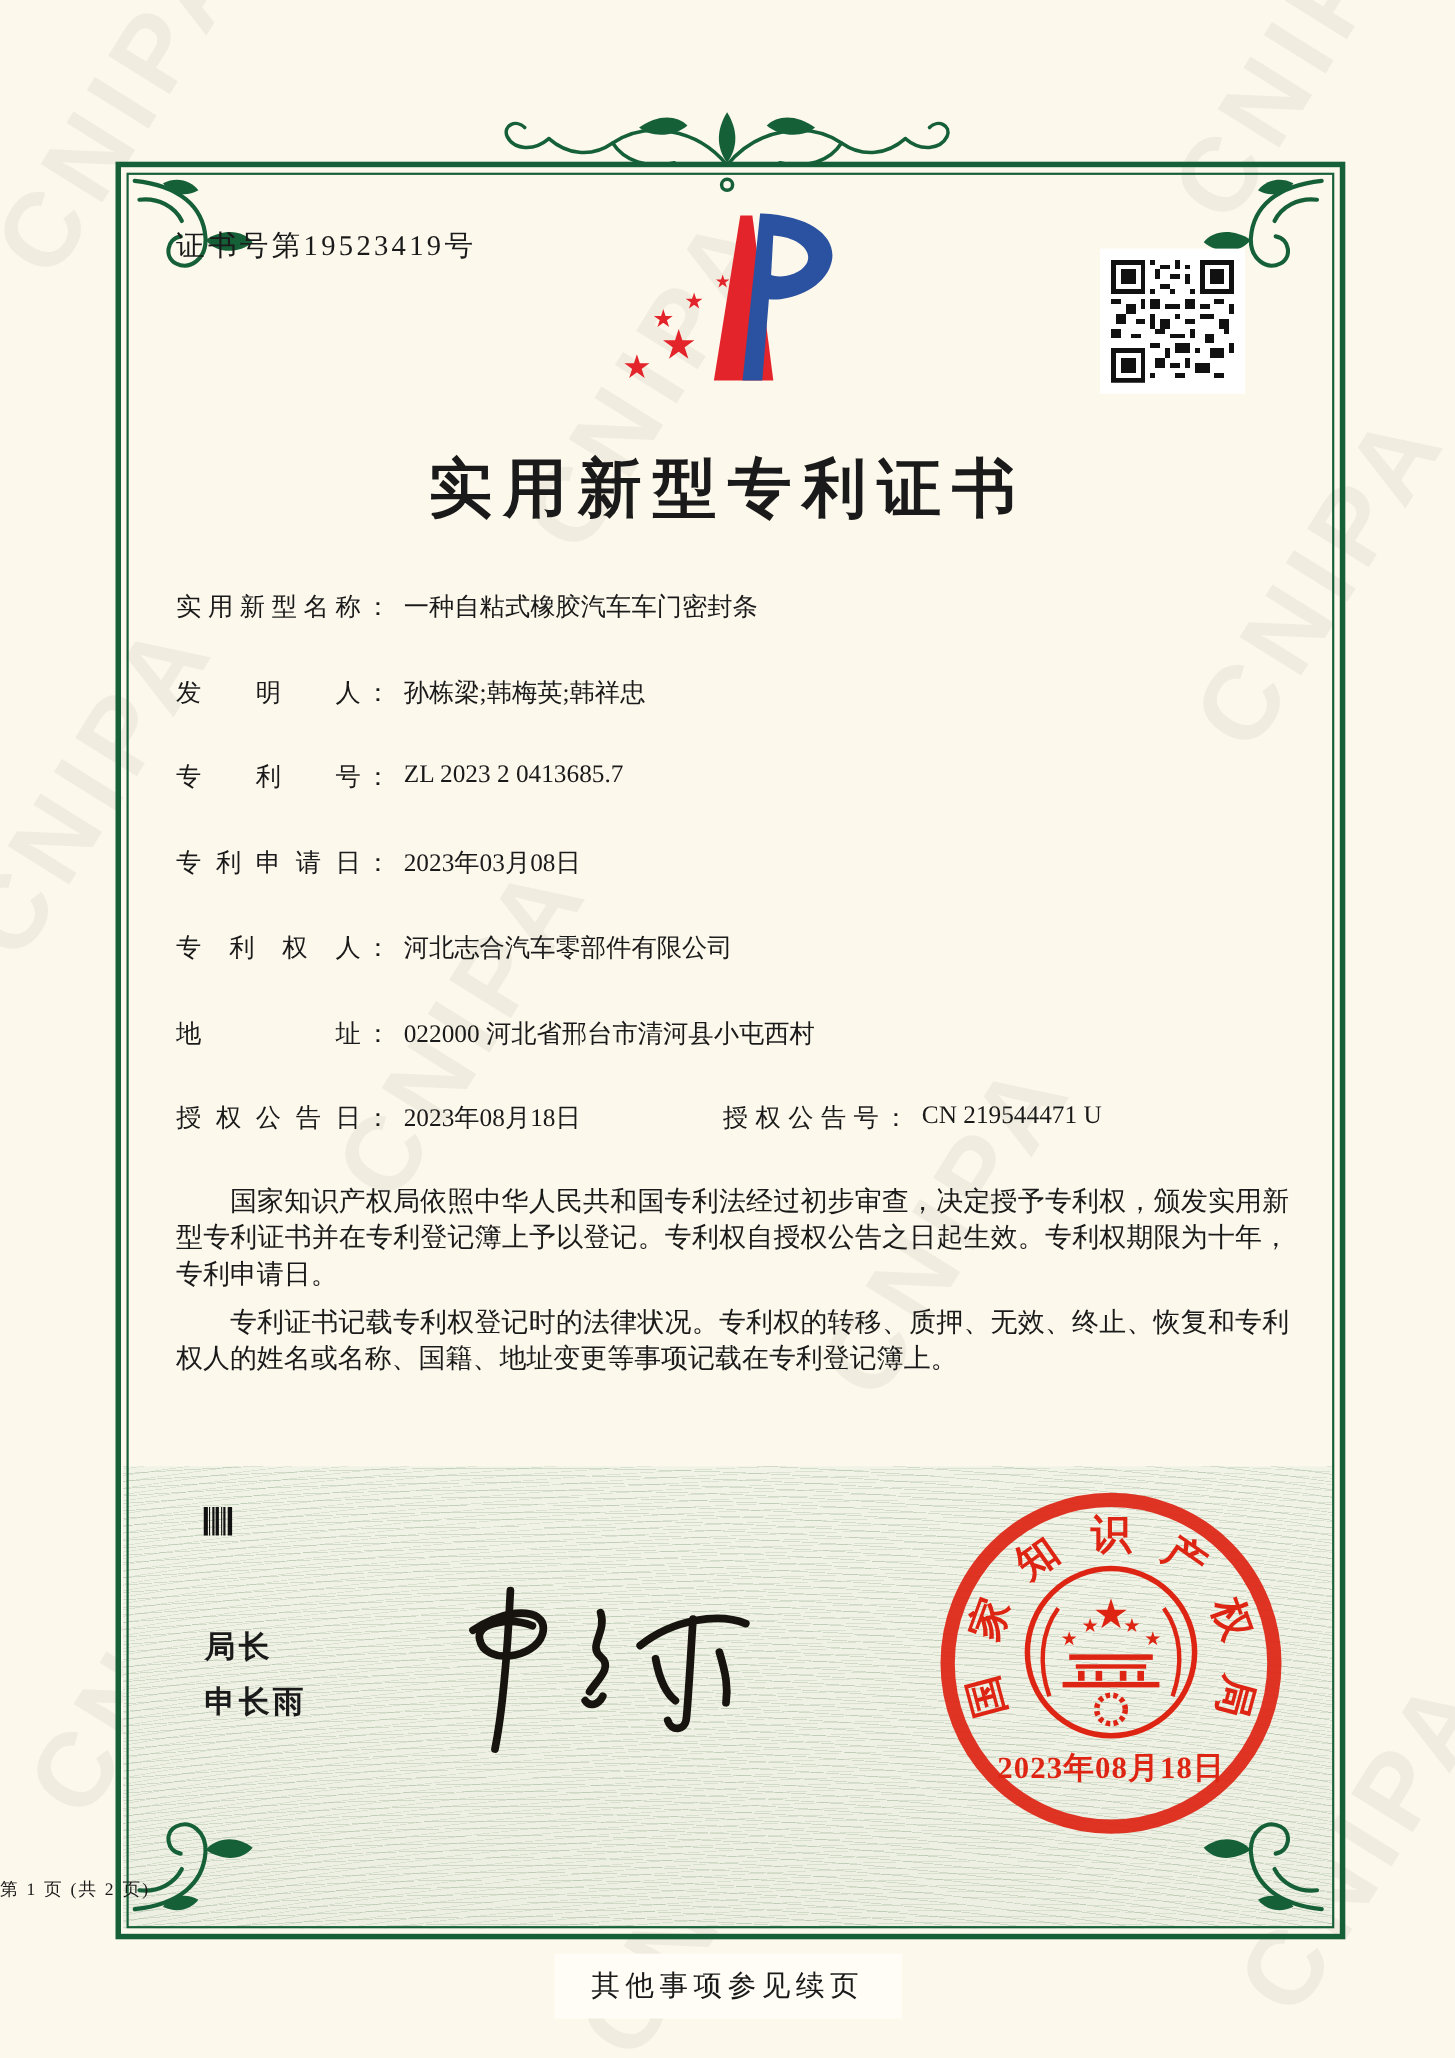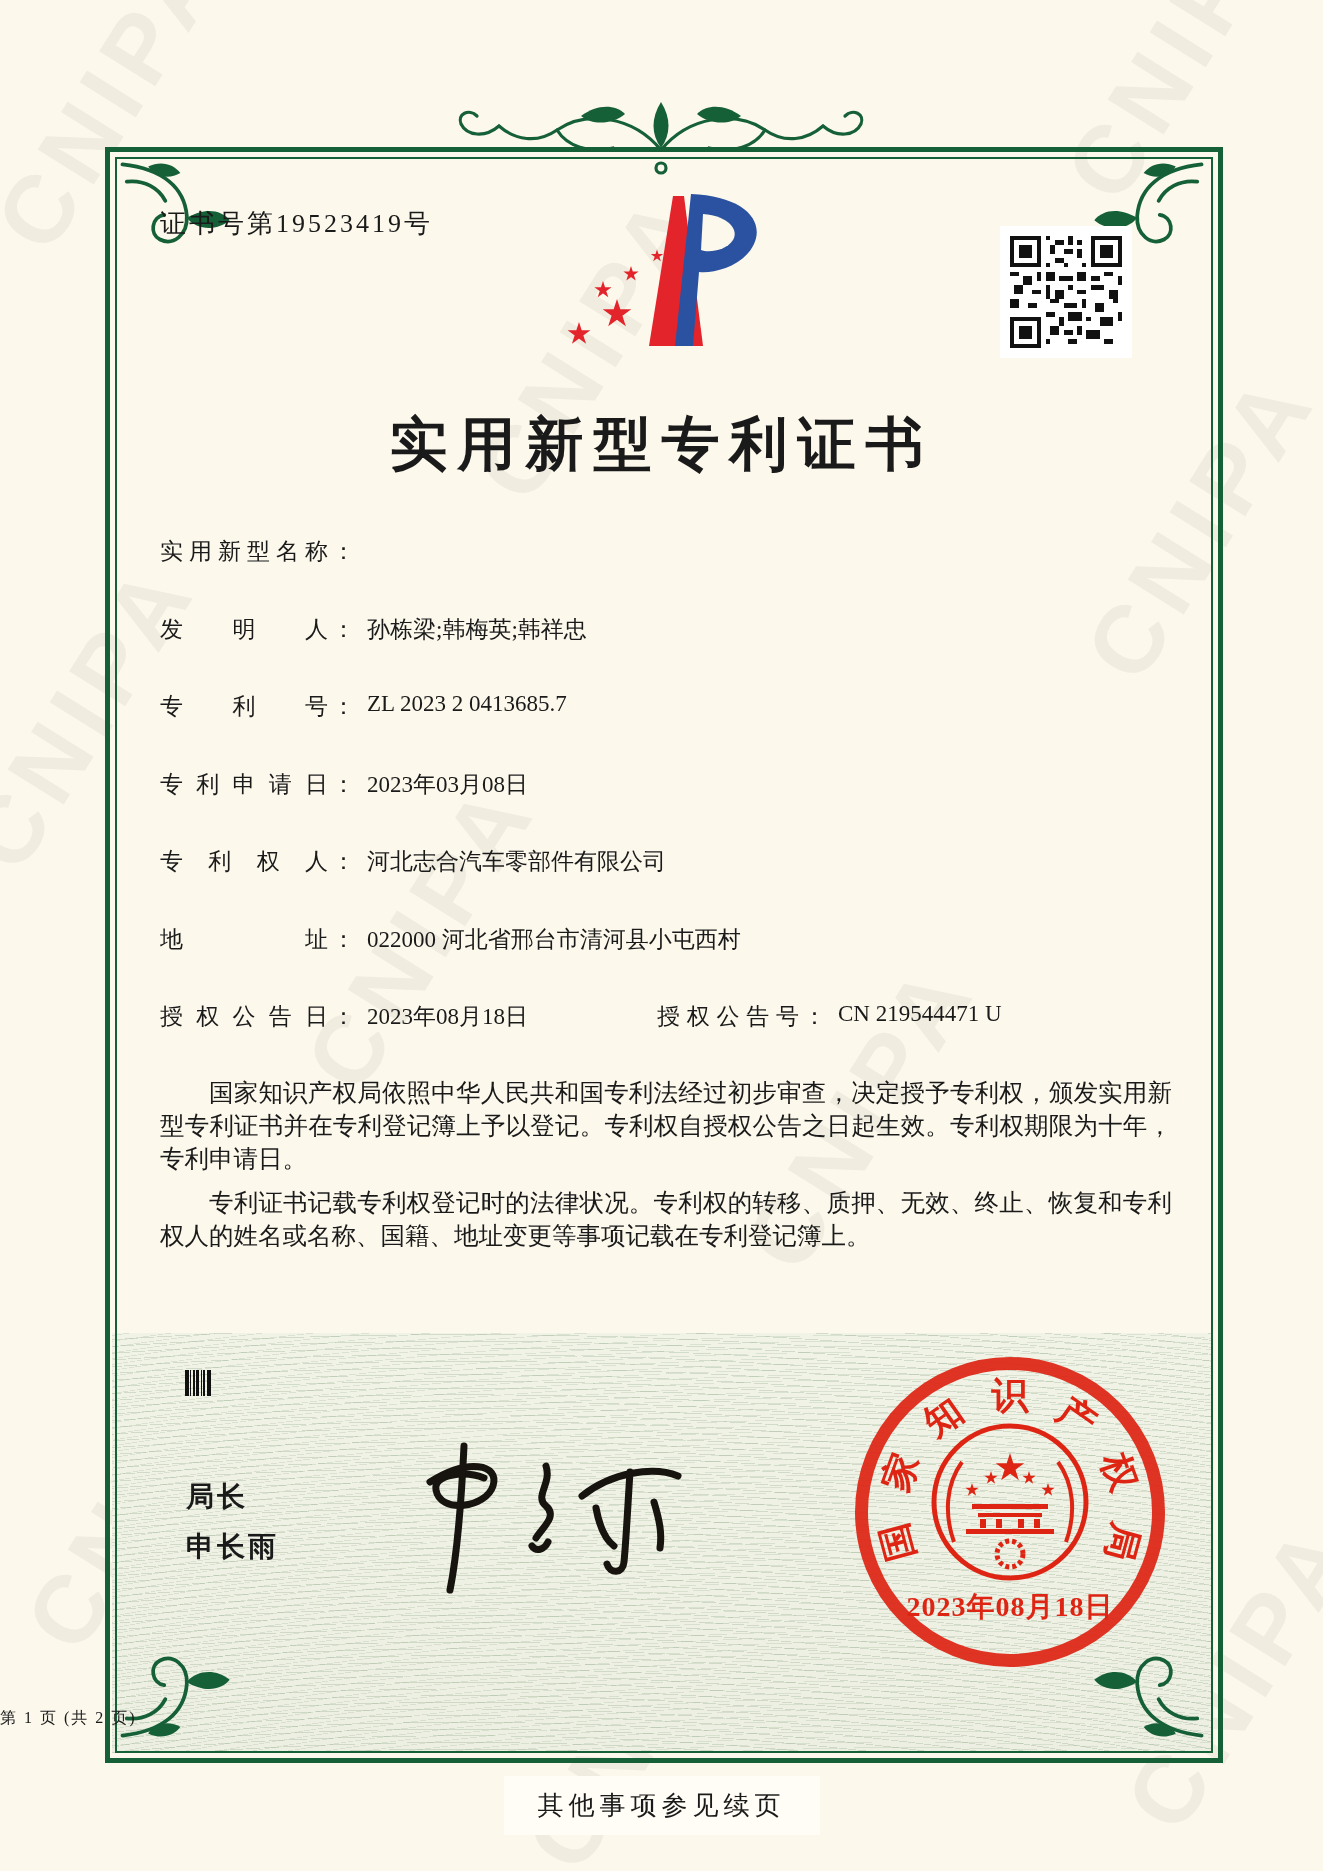--- a/index.html
+++ b/index.html
@@ -209,20 +209,21 @@
       </g>
     </svg>
   </div>
 
   <div class="title">实用新型专利证书</div>
 
   <div class="fields">
     <div class="row">
       <span class="flabel">实用新型名称</span>
         <span class="colon">：</span>
+      <span class="fvalue">一种自粘式橡胶汽车车门密封条</span>
     </div>
     <div class="row">
       <span class="flabel">发明人</span>
         <span class="colon">：</span>
       <span class="fvalue">孙栋梁;韩梅英;韩祥忠</span>
     </div>
     <div class="row">
       <span class="flabel">专利号</span>
         <span class="colon">：</span>
       <span class="fvalue">ZL 2023 2 0413685.7</span>

